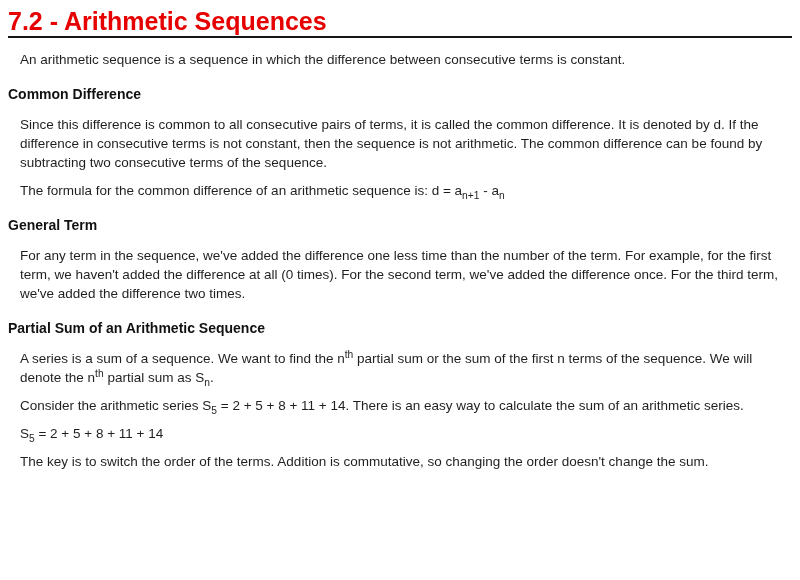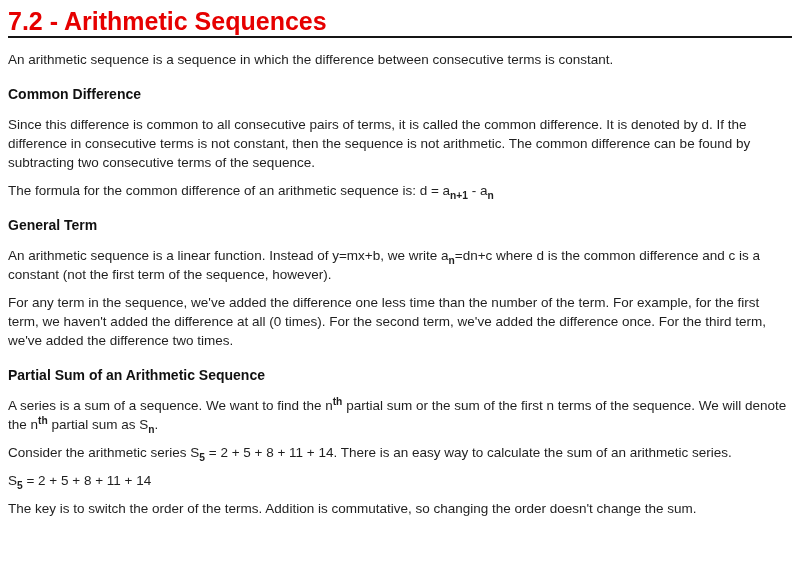--- a/index.html
+++ b/index.html
@@ -25,47 +25,45 @@
     margin: 1px 0 12px 0;
     border: none;
   }
   h2 {
     font-size: 14px;
     line-height: 23px;
     margin: 14px 0 4px 0;
     font-weight: 700;
     color: #111111;
   }
-  p { margin: 9px 0; }
+  p { margin: 9px 12px; }
   sub, sup {
     font-size: 0.76em;
     line-height: 0;
     position: relative;
     vertical-align: baseline;
-    font-weight: bold;
   }
   sub { top: 0.35em; }
   sup { top: -0.45em; }
 </style>
 </head>
 <body>
 
 <article>
 
   <h1>7.2 - Arithmetic Sequences</h1>
   <div class="title-rule"></div>
 
   <p>An arithmetic sequence is a sequence in which the difference between consecutive terms is constant.</p>
 
   <h2>Common Difference</h2>
   <p>Since this difference is common to all consecutive pairs of terms, it is called the common difference. It is denoted by d. If the difference in consecutive terms is not constant, then the sequence is not arithmetic. The common difference can be found by subtracting two consecutive terms of the sequence.</p>
   <p>The formula for the common difference of an arithmetic sequence is: d = a<sub>n+1</sub> - a<sub>n</sub></p>
 
   <h2>General Term</h2>
-  <p>An arithmetic sequence is a linear function. Instead of y=mx+b, we write a<sub>n</sub>=dn+c where d is the common difference and c is a constant (not the first term of the sequence, however).</p>
   <p>For any term in the sequence, we've added the difference one less time than the number of the term. For example, for the first term, we haven't added the difference at all (0 times). For the second term, we've added the difference once. For the third term, we've added the difference two times.</p>
 
   <h2>Partial Sum of an Arithmetic Sequence</h2>
   <p>A series is a sum of a sequence. We want to find the n<sup>th</sup> partial sum or the sum of the first n terms of the sequence. We will denote the n<sup>th</sup> partial sum as S<sub>n</sub>.</p>
   <p>Consider the arithmetic series S<sub>5</sub> = 2 + 5 + 8 + 11 + 14. There is an easy way to calculate the sum of an arithmetic series.</p>
   <p>S<sub>5</sub> = 2 + 5 + 8 + 11 + 14</p>
   <p>The key is to switch the order of the terms. Addition is commutative, so changing the order doesn't change the sum.</p>
 
 </article>
 

